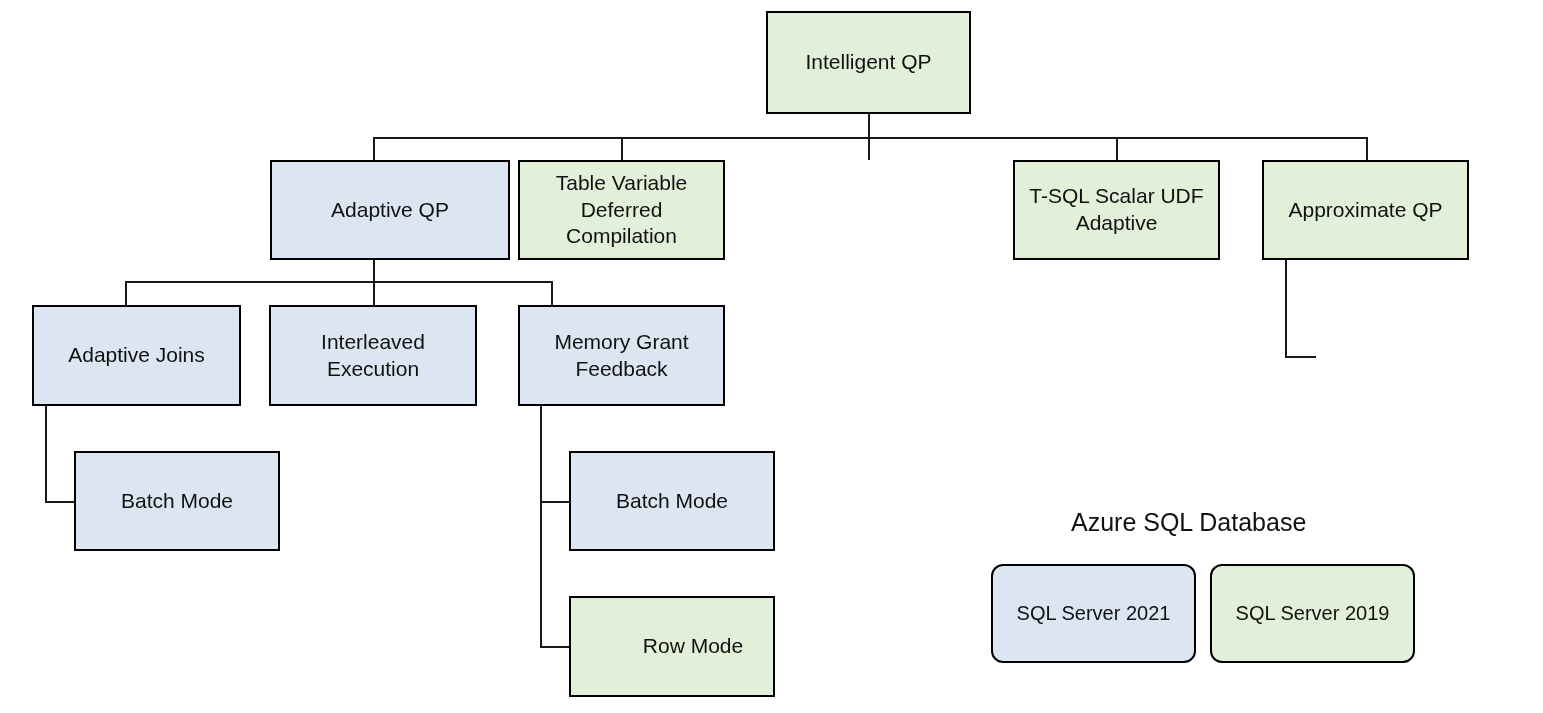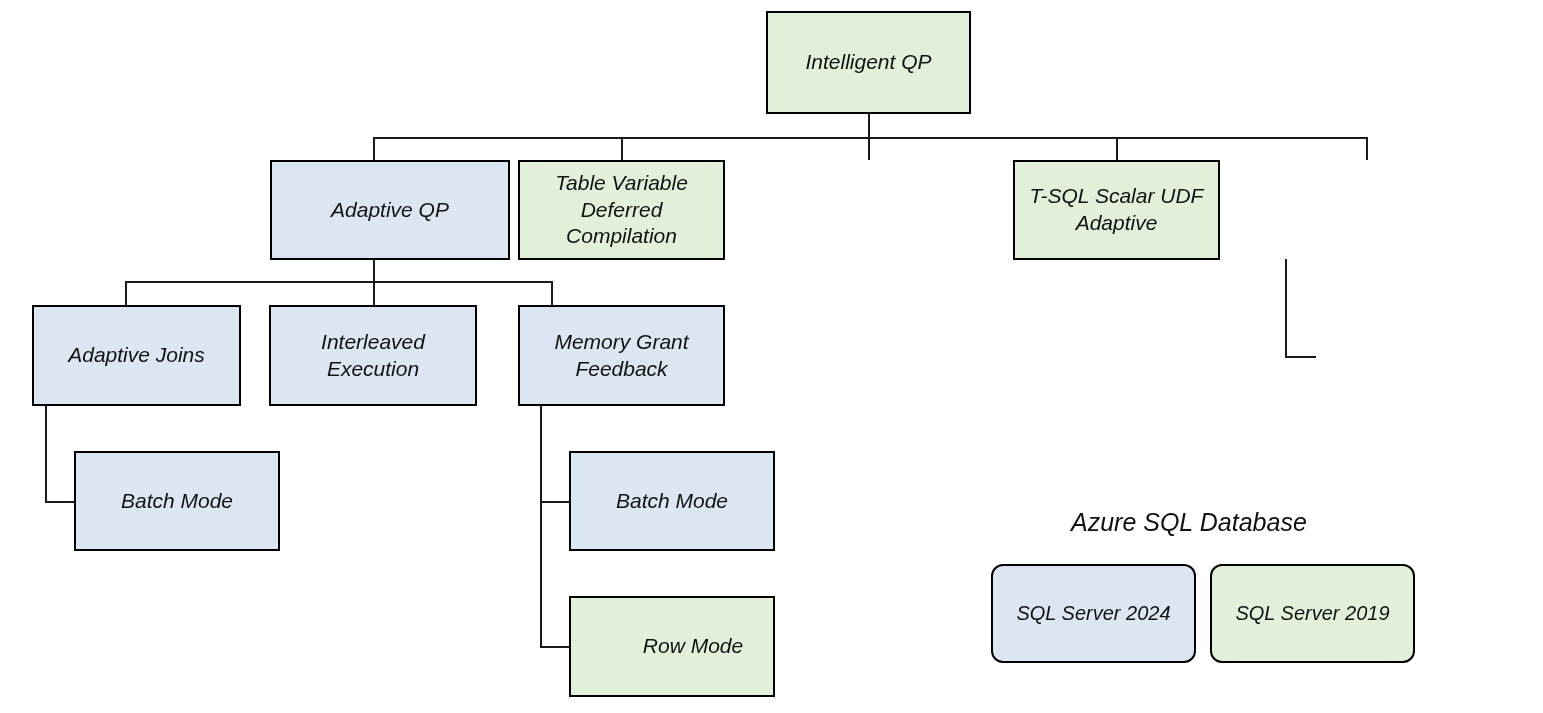--- a/index.html
+++ b/index.html
@@ -11,21 +11,20 @@
   body {
     font-family: "Liberation Sans", "DejaVu Sans", sans-serif;
     color: #000000;
   }
   #canvas {
     position: relative;
     width: 1543px;
     height: 713px;
     background: #ffffff;
     overflow: hidden;
-    font-style: italic;
   }
   .node {
     position: absolute;
     box-sizing: border-box;
     border: 2px solid #000000;
     display: flex;
     align-items: center;
     justify-content: center;
     text-align: center;
     font-size: 21px;
@@ -109,35 +108,36 @@
   <div class="node fill-blue" style="left:270px; top:160px; width:240px; height:100px;">Adaptive QP</div>
 
   <div class="node fill-green" style="left:518px; top:160px; width:207px; height:100px;">Table Variable
 Deferred
 Compilation</div>
 
 
   <div class="node fill-green" style="left:1013px; top:160px; width:207px; height:100px;">T-SQL Scalar UDF
 Adaptive</div>
 
+  <div class="node fill-green" style="left:1262px; top:160px; width:207px; height:100px;">Approximate QP</div>
 
 
   <div class="node fill-blue" style="left:32px; top:305px; width:209px; height:101px;">Adaptive Joins</div>
 
   <div class="node fill-blue" style="left:269px; top:305px; width:208px; height:101px;">Interleaved
 Execution</div>
 
   <div class="node fill-blue" style="left:518px; top:305px; width:207px; height:101px;">Memory Grant
 Feedback</div>
 
   <div class="node fill-blue" style="left:74px; top:451px; width:206px; height:100px;">Batch Mode</div>
 
   <div class="node fill-blue" style="left:569px; top:451px; width:206px; height:100px;">Batch Mode</div>
 
   <div class="node fill-green" style="left:569px; top:596px; width:206px; height:101px;padding-left:46px;">Row Mode</div>
 
   <div class="legend-title" style="left:1071px; top:508px;">Azure SQL Database</div>
 
-  <div class="legend-chip fill-blue" style="left:991px; top:564px; width:205px; height:99px;">SQL Server 2024</div>
+  <div class="legend-chip fill-blue" style="left:991px; top:564px; width:205px; height:99px;">SQL Server 2021</div>
 
   <div class="legend-chip fill-green" style="left:1210px; top:564px; width:205px; height:99px;">SQL Server 2019</div>
 
 </div>
 
 </body></html>

